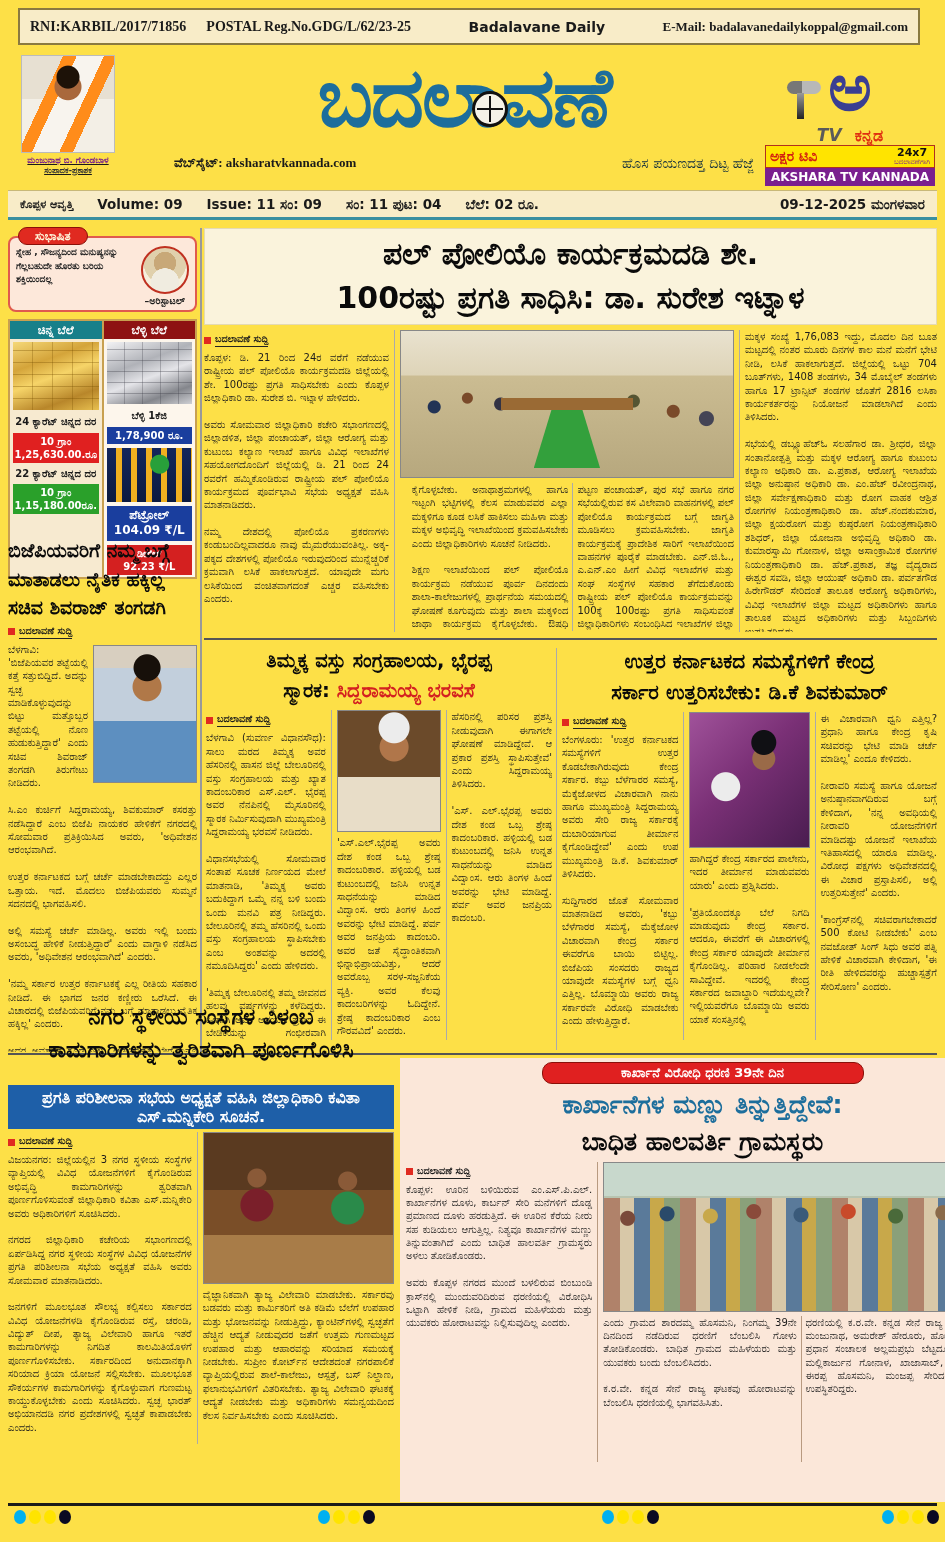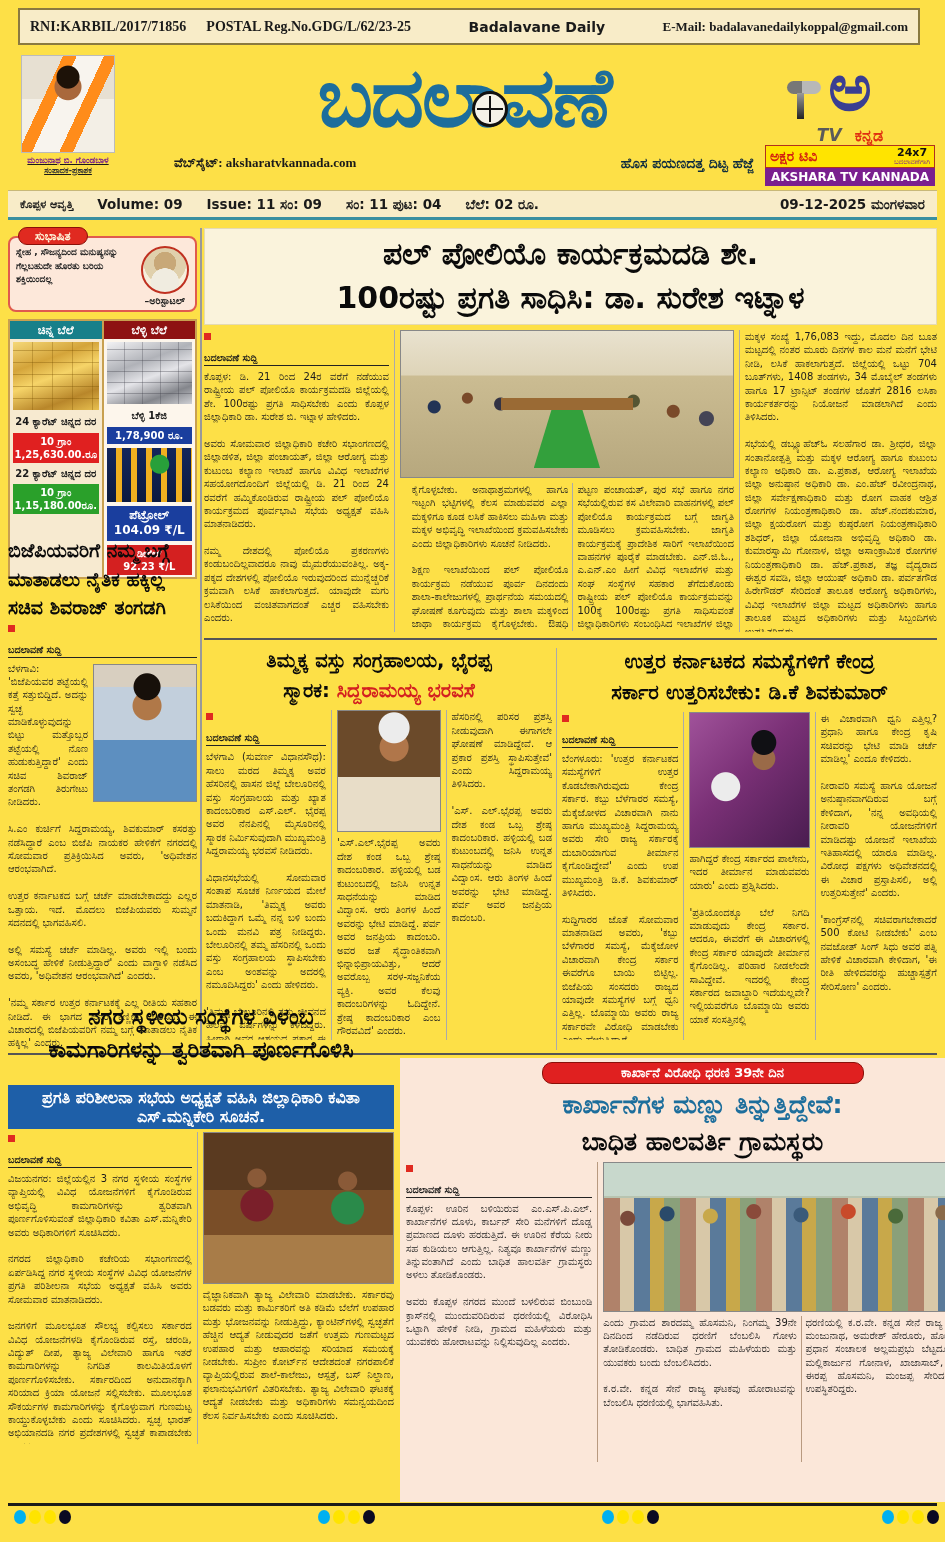--- a/index.html
+++ b/index.html
@@ -29,21 +29,21 @@
   .mast-center{position:absolute;left:168px;top:0;width:592px;text-align:center;}
   .paper-title{font-size:82px;font-weight:bold;color:#1d6e9c;line-height:102px;height:104px;
                overflow:hidden;position:relative;letter-spacing:-2px;}
   .compass{position:absolute;left:50%;top:50%;width:30px;height:30px;margin:-8px 0 0 8px;
            border:3px solid #111;border-radius:50%;background:#f5f2e8;}
   .compass:before{content:"";position:absolute;left:50%;top:2px;bottom:2px;width:2px;margin-left:-1px;background:#111;}
   .compass:after{content:"";position:absolute;top:50%;left:2px;right:2px;height:2px;margin-top:-1px;background:#111;}
   .mast-sub{position:absolute;left:168px;top:108px;width:592px;display:flex;
             justify-content:space-between;padding:0 6px;box-sizing:border-box;}
   .website{font-family:"Liberation Serif","DejaVu Serif",serif;font-weight:bold;font-size:13px;}
-  .tagline{font-weight:bold;font-size:14px;color:#0d2b3e;}
+  .tagline{font-weight:normal;font-size:14px;color:#0d2b3e;}
   .logo{position:absolute;right:10px;top:4px;width:170px;text-align:center;}
   .logo-top{height:74px;position:relative;}
   .logo-glyph{font-size:66px;line-height:74px;font-weight:bold;color:#3a3e92;}
   .mic-icon{position:absolute;left:22px;top:30px;width:34px;height:13px;border-radius:7px;
             background:linear-gradient(90deg,#777 0 45%,#b8b8b8 45% 100%);}
   .mic-icon:after{content:"";position:absolute;left:10px;top:12px;width:7px;height:26px;
             background:linear-gradient(180deg,#999,#555 60%,#222);}
   .logo-mid{height:20px;line-height:20px;}
   .logo-tv{color:#5a5a5a;font-weight:bold;font-style:italic;font-size:17px;}
   .logo-kn{color:#e03010;font-weight:bold;font-size:16px;margin-left:8px;}
@@ -105,21 +105,21 @@
   .rate-label{text-align:center;font-size:10px;font-weight:bold;padding:2px 1px;line-height:1.35;}
   .price-box{color:#fff;text-align:center;font-weight:bold;font-size:10px;line-height:1.3;
              padding:2px 1px;margin:2px 3px;}
   .pb-red{background:#e02020;}
   .pb-green{background:#2aa02a;}
   .pb-blue{background:#1a3e9e;}
   .pb-blue2{background:#1a3e9e;font-size:12px;}
   .pb-red2{background:#d42020;}
 
   
-  .byline{display:flex;gap:12px;margin:3px 0 4px;flex-direction:column;}
+  .byline{display:flex;align-items:center;gap:4px;margin:3px 0 4px;}
   .byline-mark{width:7px;height:7px;background:#e02a20;flex:none;}
   .byline-text{font-size:9.5px;font-weight:bold;border-bottom:1px solid #222;padding-bottom:1px;}
   .body-text{font-size:10px;line-height:1.34;text-align:justify;white-space:pre-line;color:#1c1c1c;}
   .acol{min-width:0;overflow:hidden;}
   .col-div{border-left:1px solid #aaa;}
 
   
   .main-article{left:204px;top:228px;width:733px;height:410px;overflow:hidden;}
   .main-headline{background:#faf3dc;border:1px solid #e4dab4;text-align:center;
                  font-weight:bold;font-size:30px;line-height:1.45;padding:3px 0 5px;color:#0a0a0a;}

